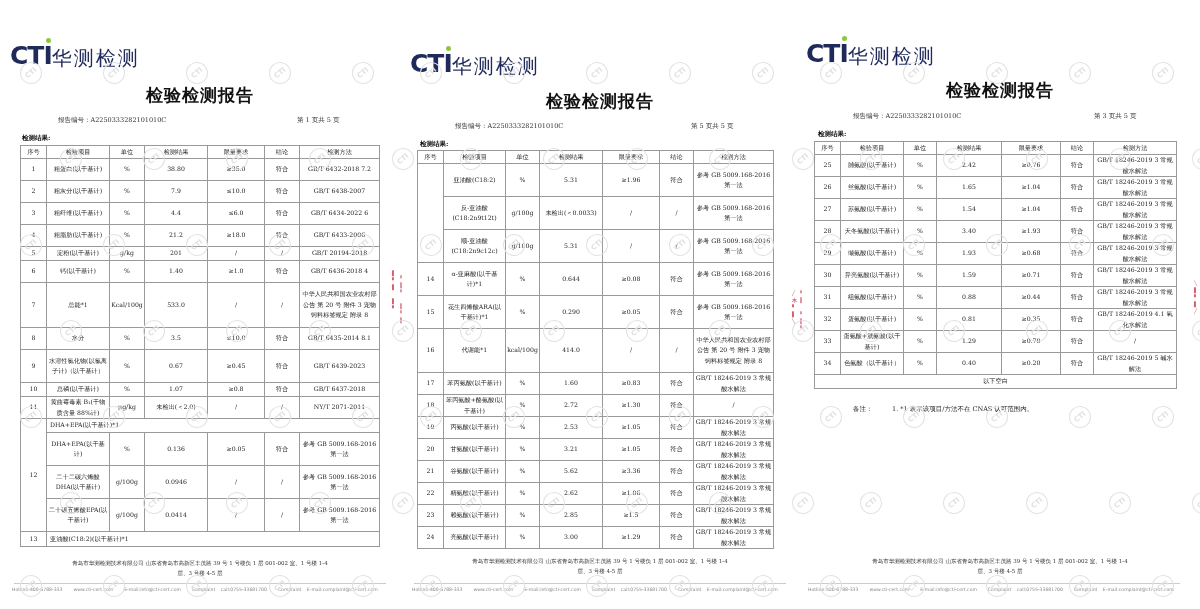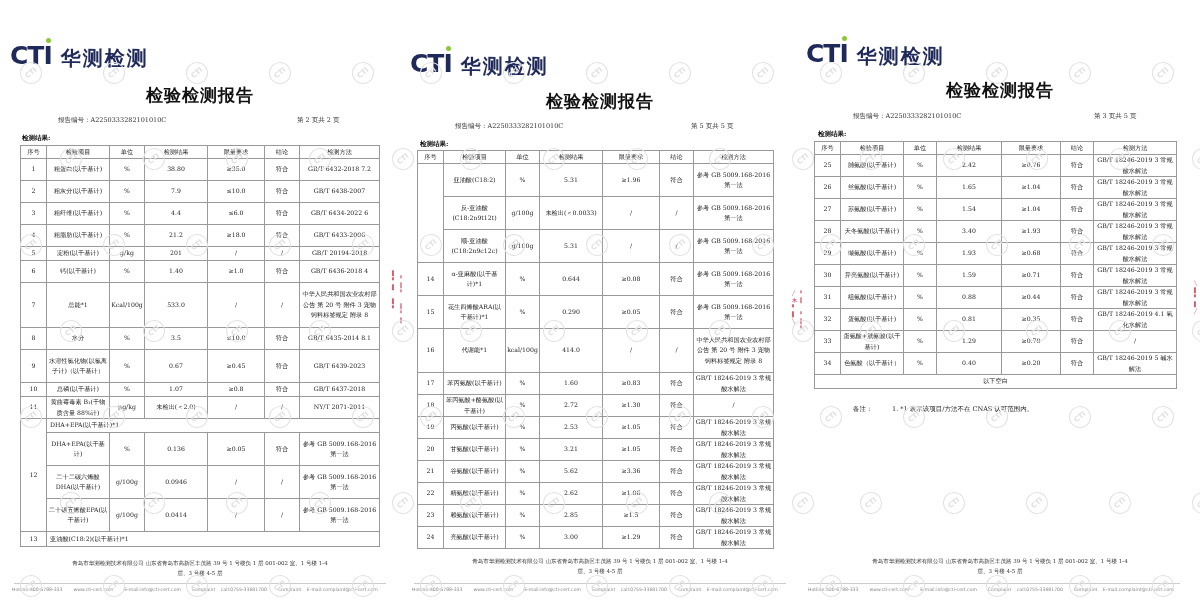--- a/index.html
+++ b/index.html
@@ -6,21 +6,21 @@
   html, body { width: 1200px; height: 609px; background: #ffffff; overflow: hidden; }
   body { font-family: "DejaVu Serif", "Liberation Serif", serif; color: #222; position: relative; }
   .page { position: absolute; top: 0; width: 400px; height: 609px; background: #fff; overflow: hidden; }
   .page.p2 { left: 0; }
   .page.p3 { left: 400px; }
   .page.p4 { left: 800px; }
 
   .logo { position: absolute; left: 10px; top: 40px; height: 28px; display: flex; align-items: flex-end; }
   .logo .cti { font-family: "DejaVu Sans", sans-serif; font-weight: bold; font-size: 25px; color: #1f2a5a; letter-spacing: -1px; position: relative; line-height: 1; }
   .logo .cti .dot { position: absolute; top: -5px; right: 1px; width: 5px; height: 5px; border-radius: 50%; background: #8cc63f; }
-  .logo .cn { font-family: "DejaVu Sans", sans-serif; font-weight: bold; font-size: 20px; color: #1f2a5a; margin-left: 9px; letter-spacing: 2px; line-height: 1; }
+  .logo .cn { font-family: "DejaVu Sans", sans-serif; font-weight: normal; font-size: 20px; color: #1f2a5a; margin-left: 0; letter-spacing: 2px; line-height: 1; }
 
   .title { position: absolute; left: 0; width: 400px; text-align: center; font-size: 17px; font-weight: bold; color: #111; letter-spacing: 1px; }
   .meta { position: absolute; font-size: 6.5px; color: #333; }
   .section { position: absolute; font-size: 6.5px; font-weight: bold; color: #111; }
 
   table { position: absolute; border-collapse: collapse; font-size: 6.2px; color: #222; table-layout: fixed; }
   td, th { border: 0.8px solid #999; text-align: center; vertical-align: middle; line-height: 10.5px; font-weight: normal; padding: 0 1px; }
   th { height: 13px; }
   td.left { text-align: left; padding-left: 3px; }
 
@@ -36,21 +36,21 @@
 </head>
 <body>
 
 <div class="page p2">
   <div class="logo">
     <span class="cti"><span>CTI</span><span class="dot"></span></span>
     <span class="cn">华测检测</span>
   </div>
   <div class="title" style="top:84px;">检验检测报告</div>
   <div class="meta" style="left:58px;top:116px;">报告编号：A2250333282101010C</div>
-  <div class="meta" style="left:297px;top:116px;">第 2 页共 2 页</div>
+  <div class="meta" style="left:297px;top:116px;">第 1 页共 5 页</div>
   <div class="section" style="left:22px;top:134px;">检测结果:</div>
 
   <table style="left:20px;top:145px;width:359px;">
     <colgroup>
         <col style="width:26px">
         <col style="width:63px">
         <col style="width:35px">
         <col style="width:63px">
         <col style="width:57px">
         <col style="width:35px">

